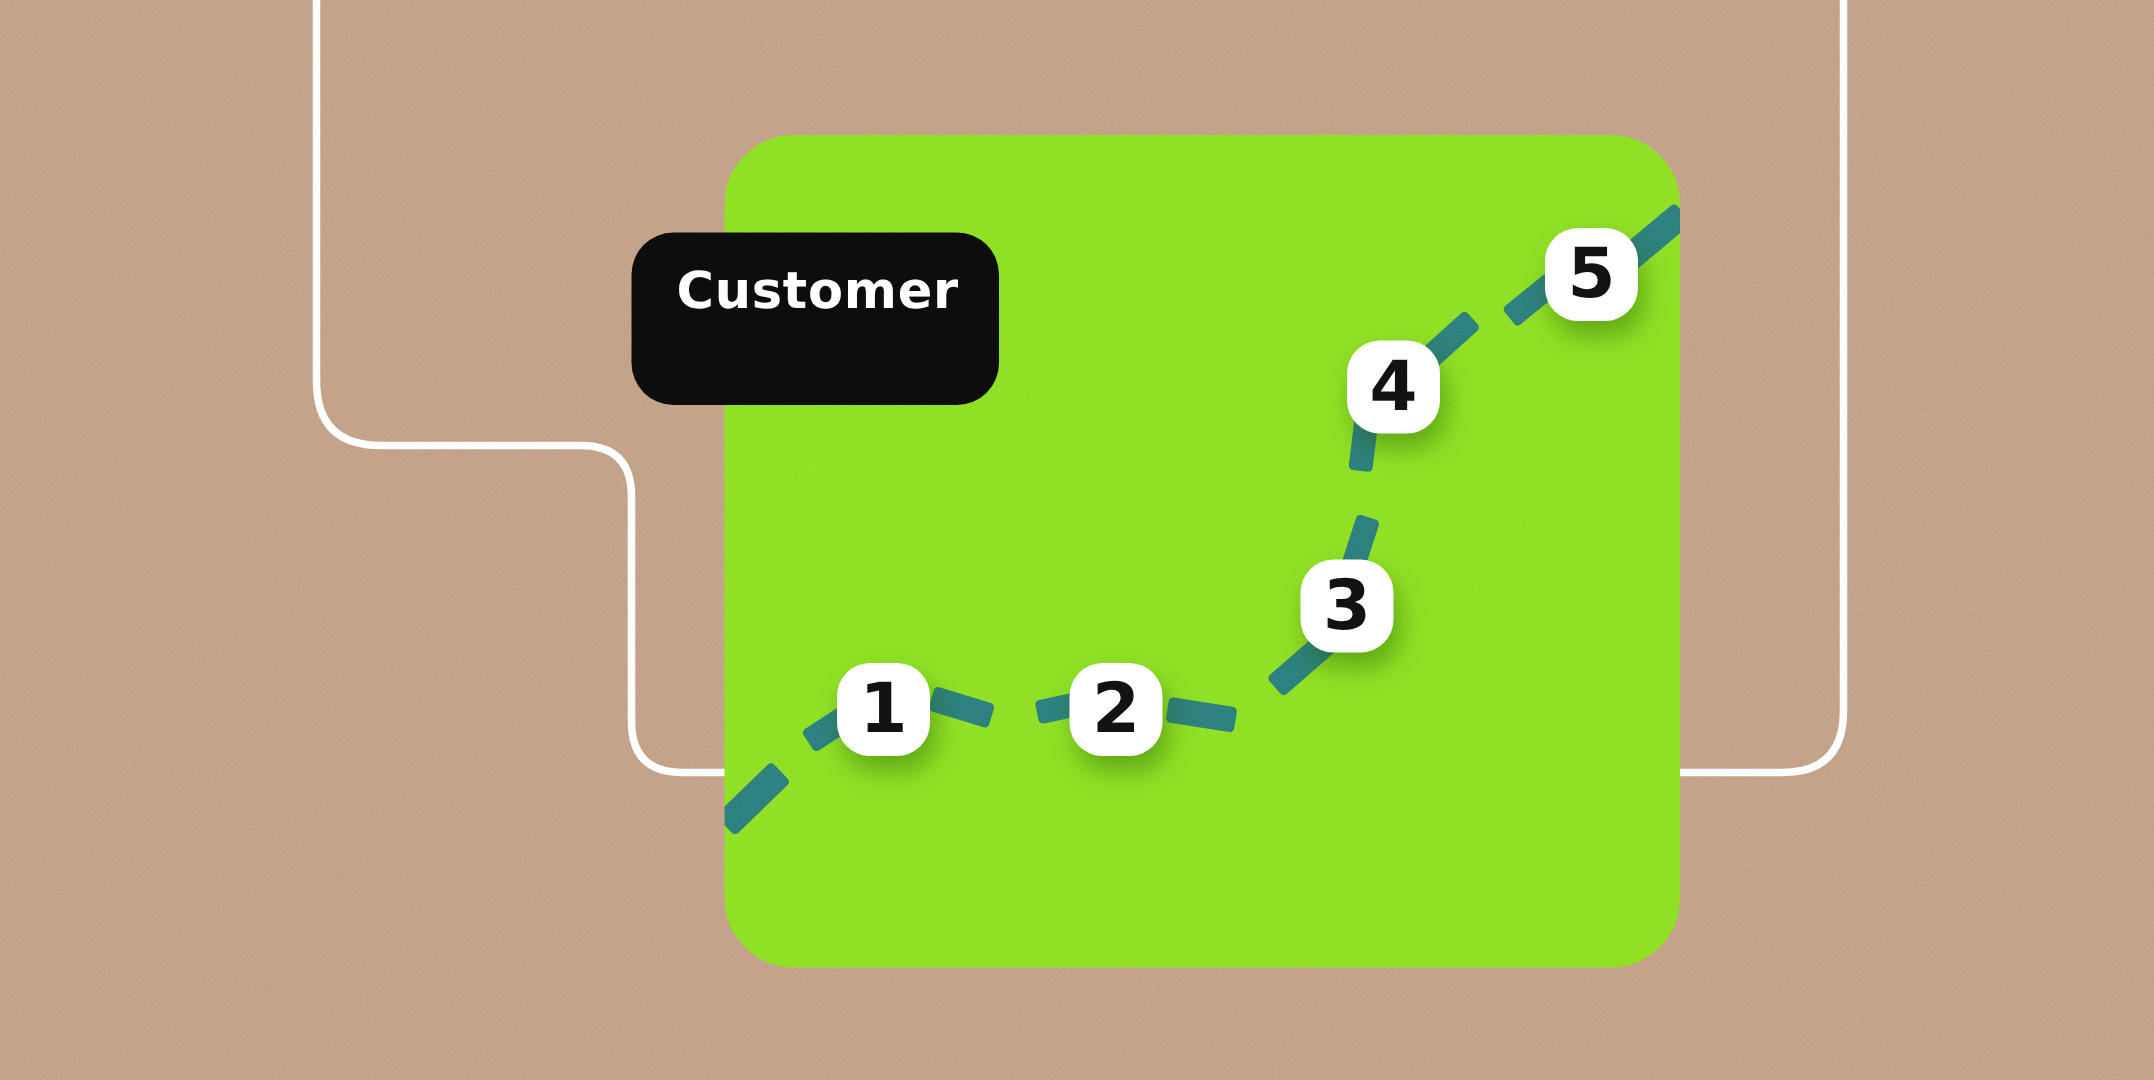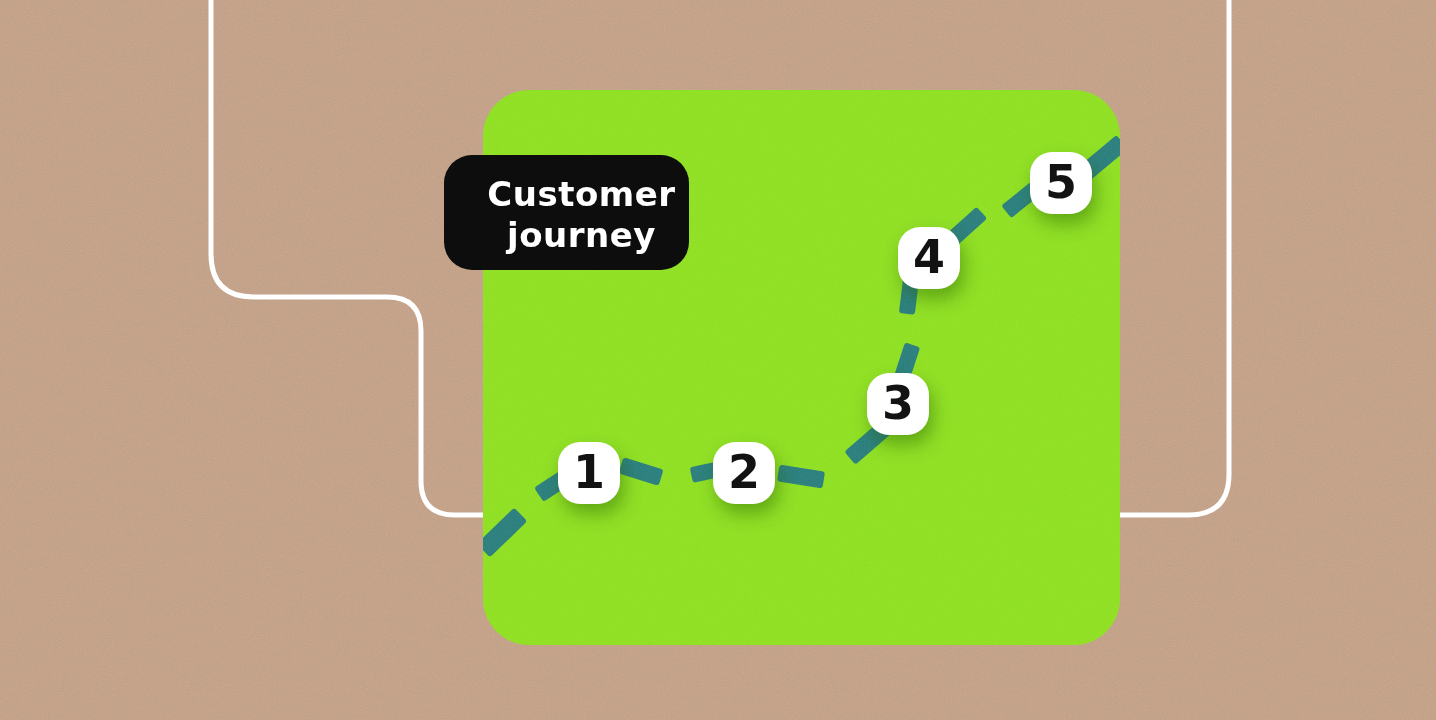--- a/index.html
+++ b/index.html
@@ -61,28 +61,27 @@
   }
   .b1{left:75px;top:352px;}
   .b2{left:230px;top:352px;}
   .b3{left:384px;top:283px;}
   .b4{left:415px;top:137px;}
   .b5{left:547px;top:62px;}
 
   
   .title-label{
     position:absolute;
-    left:444px;top:155px;
+    left:421px;top:155px;
     width:245px;height:115px;
     background:var(--label_bg);
     border-radius:28px;
     box-sizing:border-box;
     padding:19px 0 0 30px;
     z-index:5;
-    text-align:center;
   }
   .title-label .line{
     display:block;
     color:var(--label_text);
     font-size:34px;
     font-weight:bold;
     letter-spacing:0.5px;
     line-height:41px;
     white-space:nowrap;
   }
@@ -133,21 +132,20 @@
     <div class="badge b4">
       <span>4</span>
     </div>
     <div class="badge b5">
       <span>5</span>
     </div>
   </div>
 
   <div class="title-label">
     <span class="line">Customer</span>
-    <span class="line">journey</span>
   </div>
 
   <svg class="noise" width="1436" height="720" aria-hidden="true">
     <filter id="grain">
       <feTurbulence type="fractalNoise" baseFrequency="0.85" numOctaves="2" stitchTiles="stitch"></feTurbulence>
       <feColorMatrix type="saturate" values="0"></feColorMatrix>
     </filter>
     <rect width="100%" height="100%" filter="url(#grain)"></rect>
   </svg>
 

